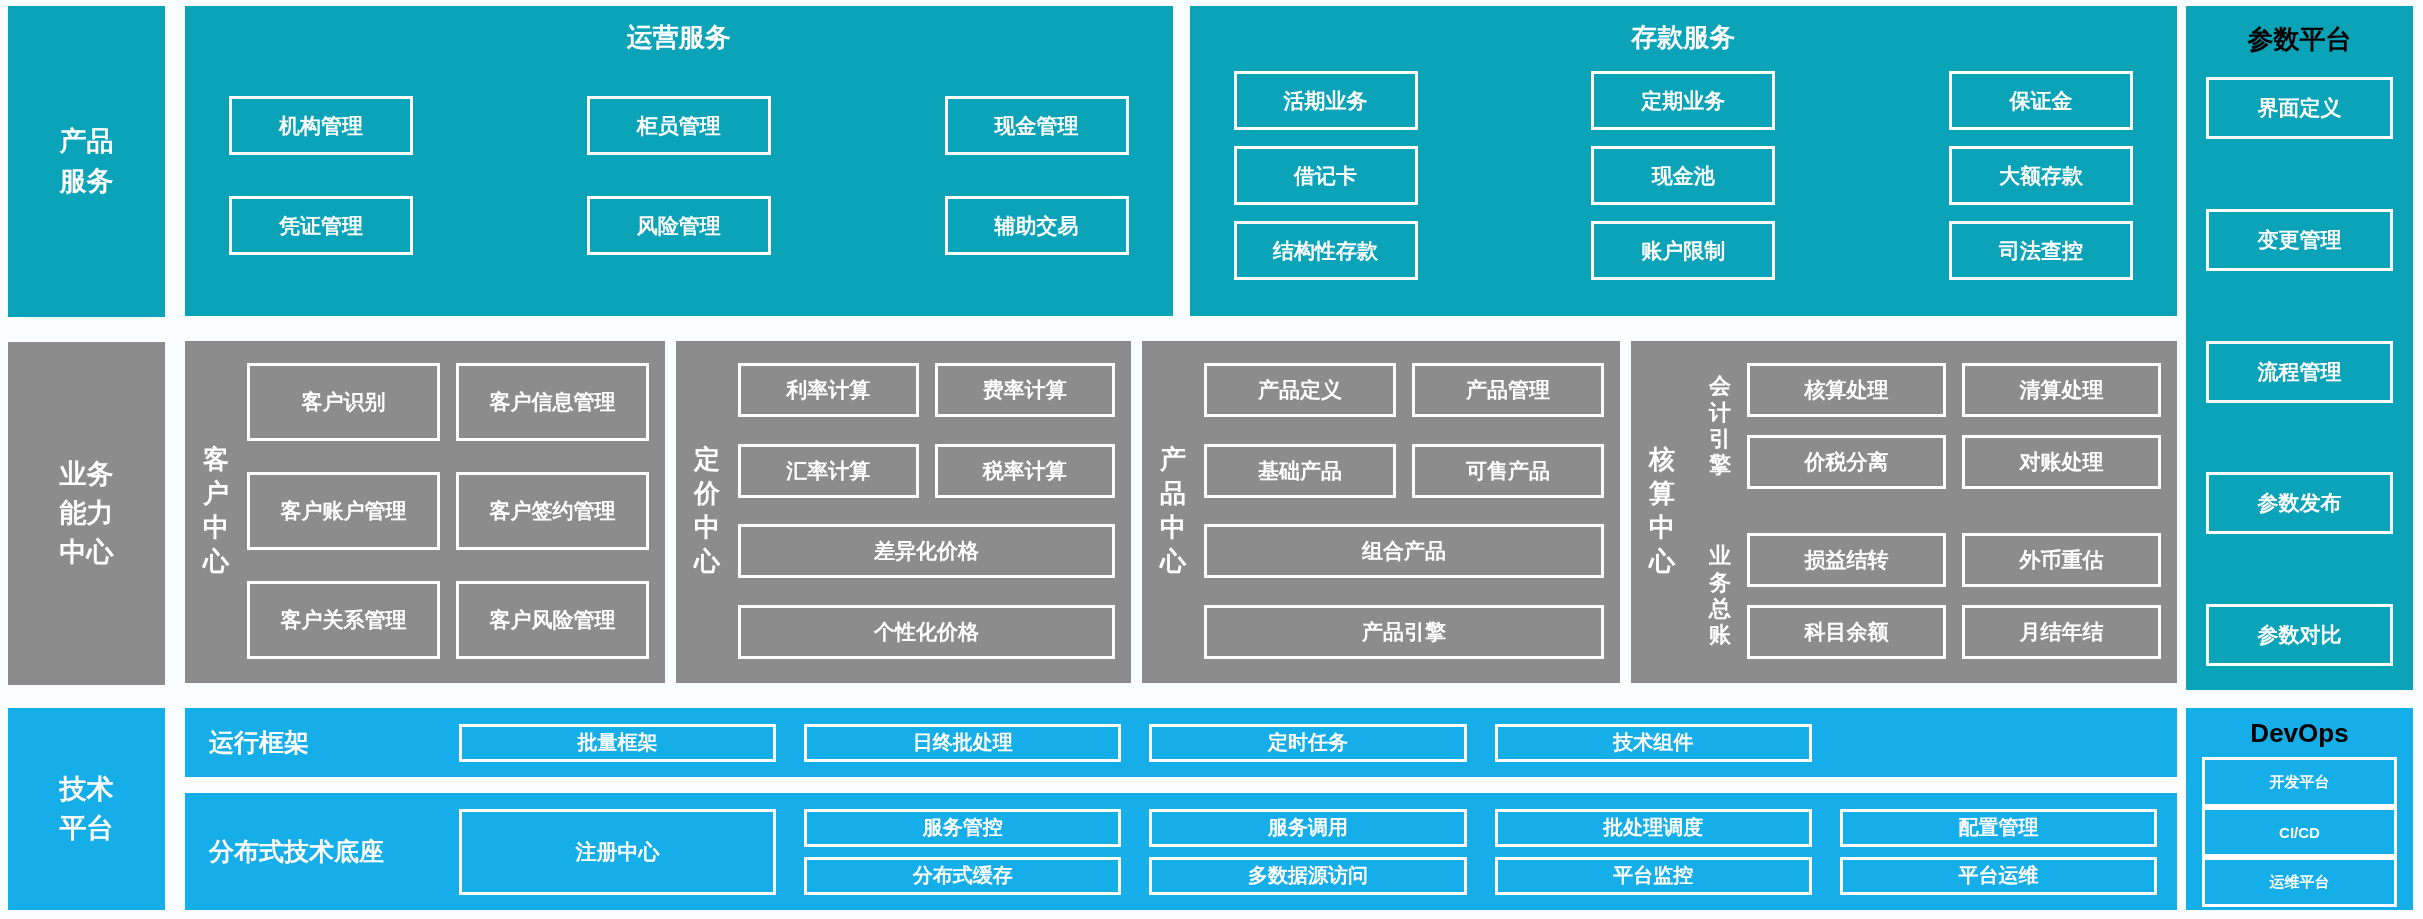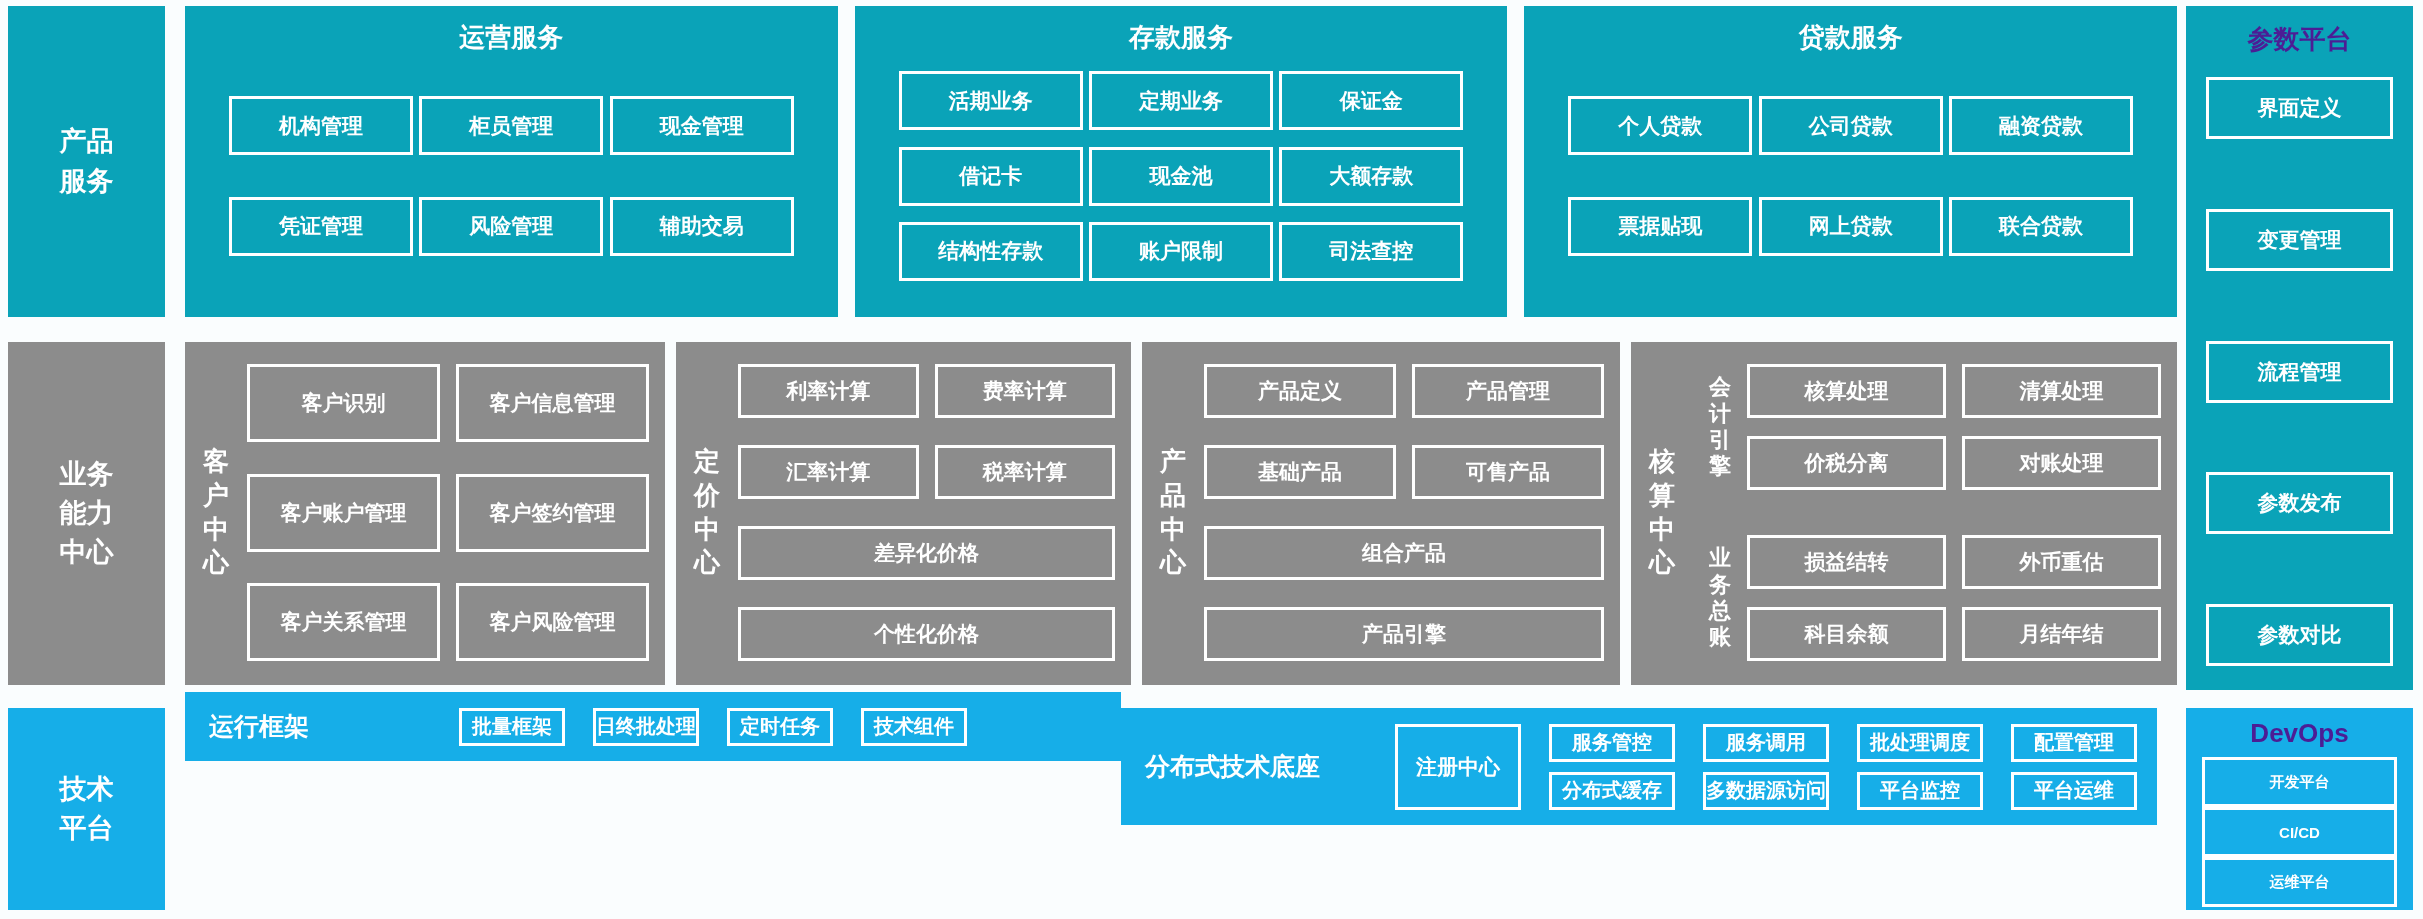--- a/index.html
+++ b/index.html
@@ -35,36 +35,36 @@
   .panel-grid{flex:1;display:grid;grid-template-columns:1fr 1fr;column-gap:16px;align-content:space-between;}
   .panel-grid.rows-3{grid-auto-rows:78px;}
   .panel-grid.rows-4{grid-auto-rows:54px;}
   .wbox.full{grid-column:1 / -1;}
   .acct-groups{flex:1;display:flex;flex-direction:column;justify-content:space-between;}
   .acct-group{display:flex;}
   .sub-vlabel{width:54px;flex-shrink:0;color:#fff;font-weight:700;font-size:22px;line-height:1.2;
     display:flex;align-items:center;justify-content:center;text-align:center;white-space:pre-line;}
   .acct-grid{flex:1;display:grid;grid-template-columns:1fr 1fr;gap:18px 16px;grid-auto-rows:54px;}
   
-  .bottom-band{margin-top:7px;display:flex;flex-direction:row;}
+  .bottom-band{margin-top:25px;display:flex;flex-direction:column;}
   .tech-row{background:var(--blue);display:flex;align-items:center;box-sizing:border-box;padding:0 20px 0 24px;}
   .tech-row.runtime{height:69px;}
   .tech-row.distributed{height:117px;margin-top:16px;}
   .row-label{width:250px;flex-shrink:0;color:#fff;font-weight:700;font-size:25px;}
   .runtime-grid{flex:1;display:grid;grid-template-columns:repeat(5,1fr);column-gap:28px;
     grid-auto-rows:38px;align-content:center;}
   .dist-grid{flex:1;display:grid;grid-template-columns:repeat(5,1fr);gap:10px 28px;
     grid-auto-rows:38px;align-content:center;}
   .wbox.small{font-size:20px;}
   .wbox.registry{grid-row:span 2;}
   
   .right-col{width:227px;flex-shrink:0;display:flex;flex-direction:column;margin-left:9px;}
   .param-panel{height:684px;background:var(--teal);display:flex;flex-direction:column;
     box-sizing:border-box;padding:16px 20px 24px;}
-  .param-title,.devops-title{text-align:center;color:#4c1d95;font-weight:700;font-size:26px;}
+  .param-title,.devops-title{text-align:center;color:#000000;font-weight:700;font-size:26px;}
   .param-grid{flex:1;display:flex;flex-direction:column;justify-content:space-between;margin-top:20px;}
   .wbox.param{height:62px;}
   .devops-panel{height:202px;margin-top:18px;background:var(--blue);display:flex;flex-direction:column;
     box-sizing:border-box;padding:10px 16px 14px;}
   .devops-grid{flex:1;display:flex;flex-direction:column;justify-content:space-between;margin-top:8px;}
   .devops-grid .wbox{height:50px;font-size:15px;}
 </style>
 </head>
 <body>
 
@@ -98,31 +98,20 @@
           <div class="boxes-grid">
             <div class="wbox">活期业务</div>
             <div class="wbox">定期业务</div>
             <div class="wbox">保证金</div>
             <div class="wbox">借记卡</div>
             <div class="wbox">现金池</div>
             <div class="wbox">大额存款</div>
             <div class="wbox">结构性存款</div>
             <div class="wbox">账户限制</div>
             <div class="wbox">司法查控</div>
-          </div>
-        </div>
-        <div class="section">
-          <div class="section-title">贷款服务</div>
-          <div class="boxes-grid">
-            <div class="wbox">个人贷款</div>
-            <div class="wbox">公司贷款</div>
-            <div class="wbox">融资贷款</div>
-            <div class="wbox">票据贴现</div>
-            <div class="wbox">网上贷款</div>
-            <div class="wbox">联合贷款</div>
           </div>
         </div>
       </div>
     <div class="mid-row">
         <div class="panel panel-0">
           <div class="vlabel">客
 户
 中
 心</div>
           <div class="panel-grid rows-3">

